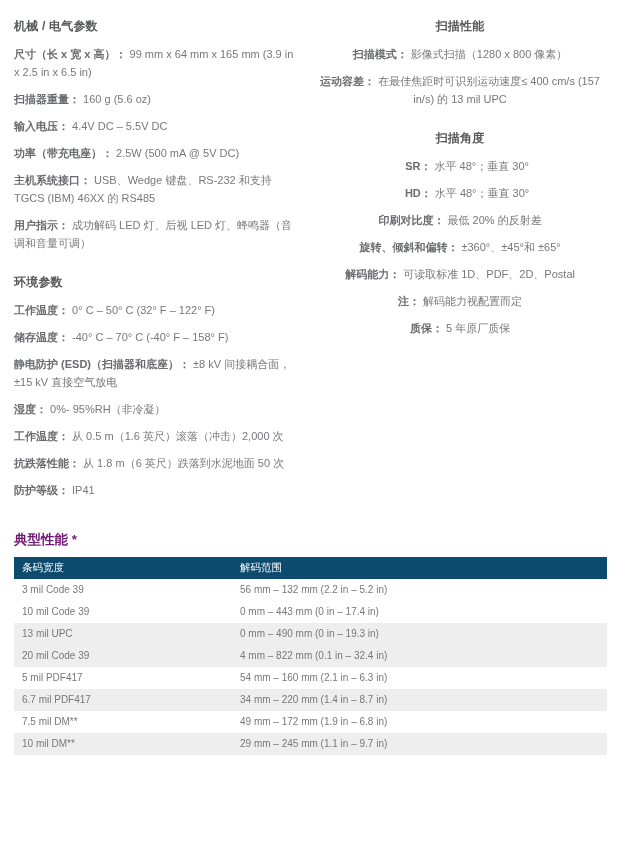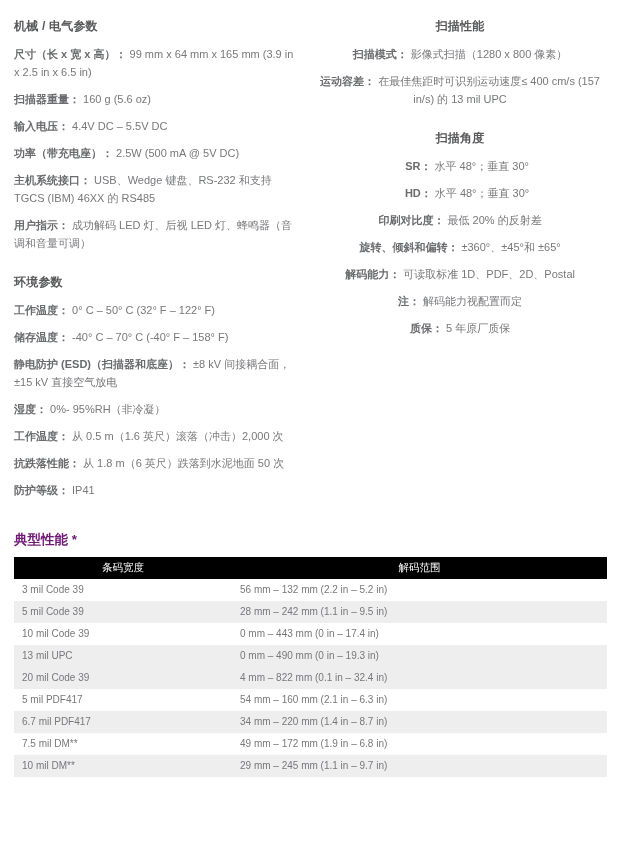--- a/index.html
+++ b/index.html
@@ -55,24 +55,24 @@
     color: #701a75;
     margin: 10px 0 8px 0;
   }
   table.perf {
     width: 593px;
     border-collapse: collapse;
     font-size: 10.5px;
     color: #77787b;
   }
   table.perf th {
-    background: #000000;
+    background: #0c4a6e;
     color: #ffffff;
     font-weight: normal;
-    text-align: center;
+    text-align: left;
     padding: 4px 8px;
     font-size: 10.5px;
   }
   table.perf td {
     padding: 4px 8px;
     font-size: 10px;
     line-height: 14px;
   }
   table.perf tr.odd td { background: #ffffff; }
   table.perf tr.even td { background: #eeeeef; }
@@ -215,24 +215,20 @@
         <tr>
           <th>条码宽度</th>
           <th>解码范围</th>
         </tr>
       </thead>
       <tbody>
         <tr class="odd">
           <td>3 mil Code 39</td>
           <td>56 mm – 132 mm (2.2 in – 5.2 in)</td>
         </tr>
-        <tr class="even">
-          <td>5 mil Code 39</td>
-          <td>28 mm – 242 mm (1.1 in – 9.5 in)</td>
-        </tr>
         <tr class="odd">
           <td>10 mil Code 39</td>
           <td>0 mm – 443 mm (0 in – 17.4 in)</td>
         </tr>
         <tr class="even">
           <td>13 mil UPC</td>
           <td>0 mm – 490 mm (0 in – 19.3 in)</td>
         </tr>
         <tr class="even">
           <td>20 mil Code 39</td>

